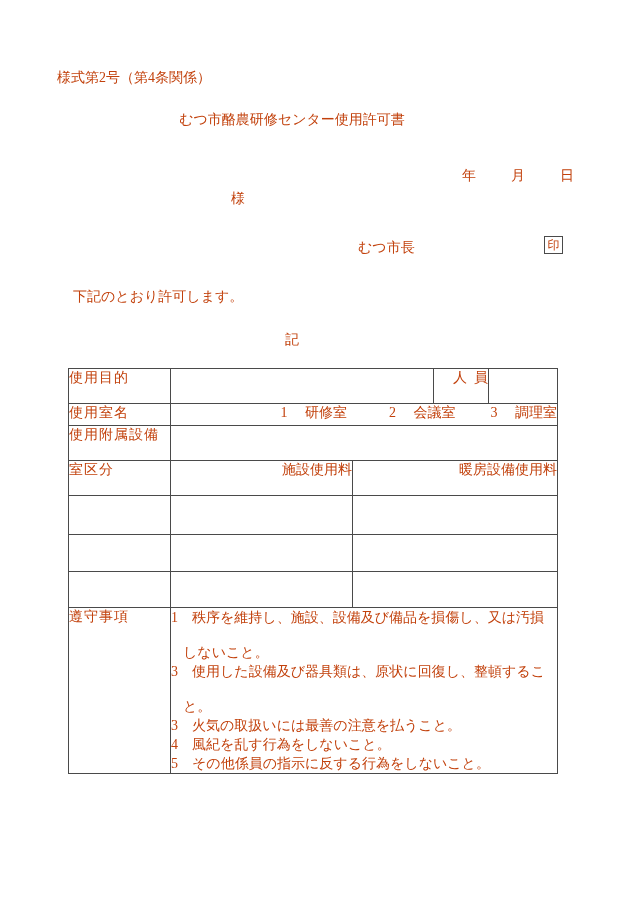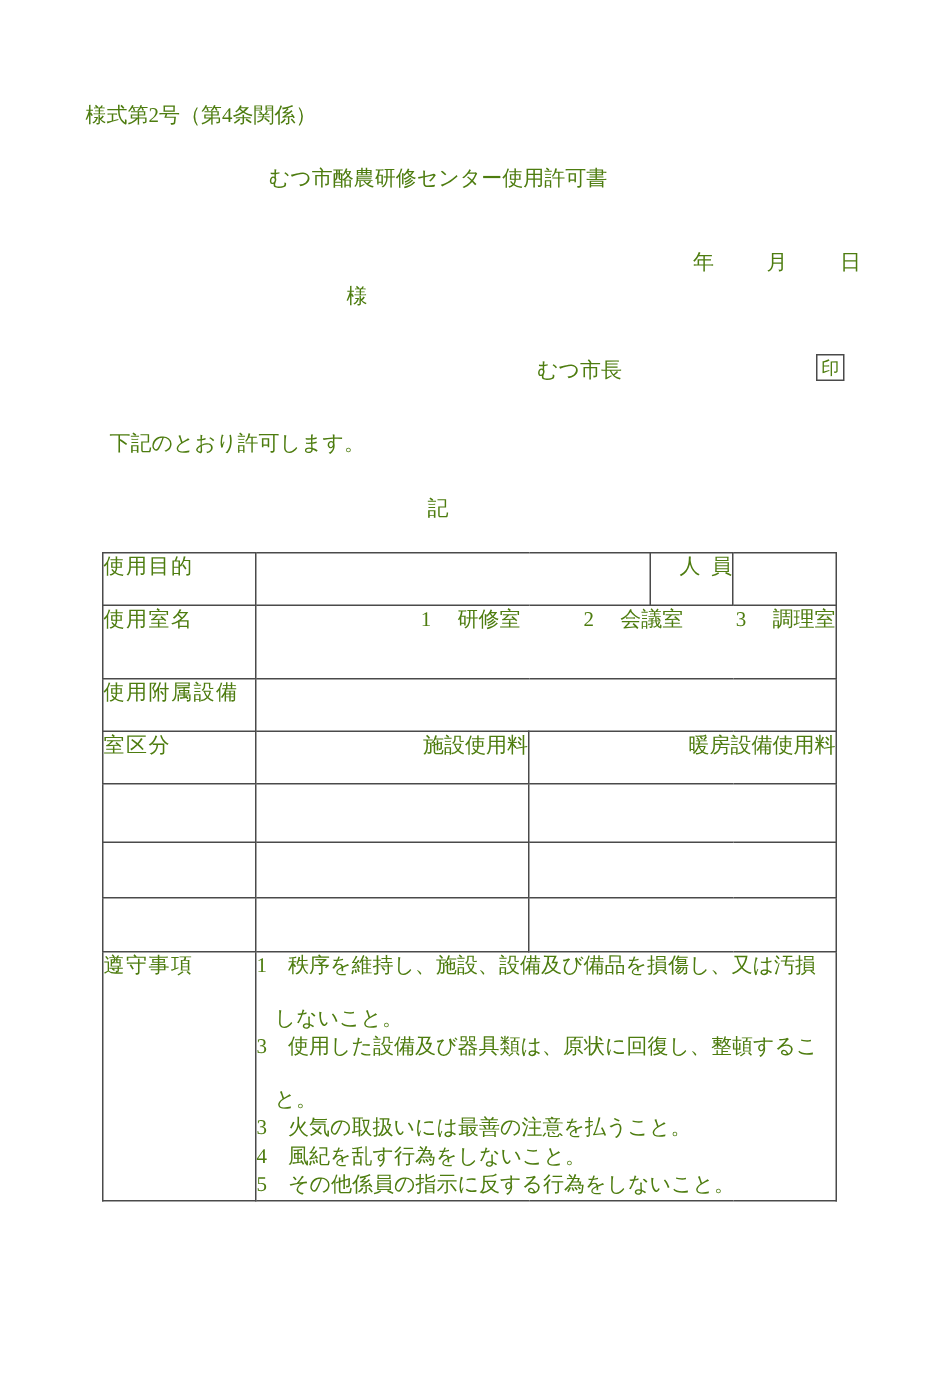--- a/index.html
+++ b/index.html
@@ -1,21 +1,21 @@
 <!DOCTYPE html>
 <html lang="ja"><head>
 <meta charset="utf-8">
 <style>
   * { margin:0; padding:0; box-sizing:border-box; }
   html,body { background:#ffffff; }
   .page {
     position:relative;
     width:630px; height:915px;
     background:#ffffff;
-    color:#4d7c0f;
+    color:#c2410c;
     font-family:"Liberation Serif","DejaVu Serif",serif;
     font-size:14px;
     overflow:hidden;
   }
   .abs { position:absolute; white-space:pre; line-height:20px; }
   .centered { left:0; width:584px; text-align:center; }
 
   .seal-box {
     position:absolute; left:544px; top:236px;
     width:19px; height:18px;
@@ -28,21 +28,21 @@
     position:absolute; left:68px; top:368px;
     width:489px;
     border-collapse:collapse; table-layout:fixed;
   }
   table.permit td {
     border:1px solid #4a4a4a;
     font-size:14px;
     vertical-align:top;
     padding:0;
   }
-  .r1 { height:35px; } .r2 { height:60px; } .r3 { height:49px; }
+  .r1 { height:35px; } .r2 { height:60px; } .r3 { height:22px; }
   .r4 { height:35px; } .r5 { height:35px; } .r6 { height:39px; }
   .r7 { height:37px; } .r8 { height:36px; } .r9 { height:142px; }
 
   td.label-cell { padding:9px 2px 0 8px; letter-spacing:1px; }
   td.center-cell { text-align:right; padding-top:9px; }
   td.pre-cell { white-space:pre; }
 
   td.datetime-cell { text-align:center; padding-top:5px; }
   td.datetime-cell .dt-line { white-space:pre; line-height:30px; }
 

